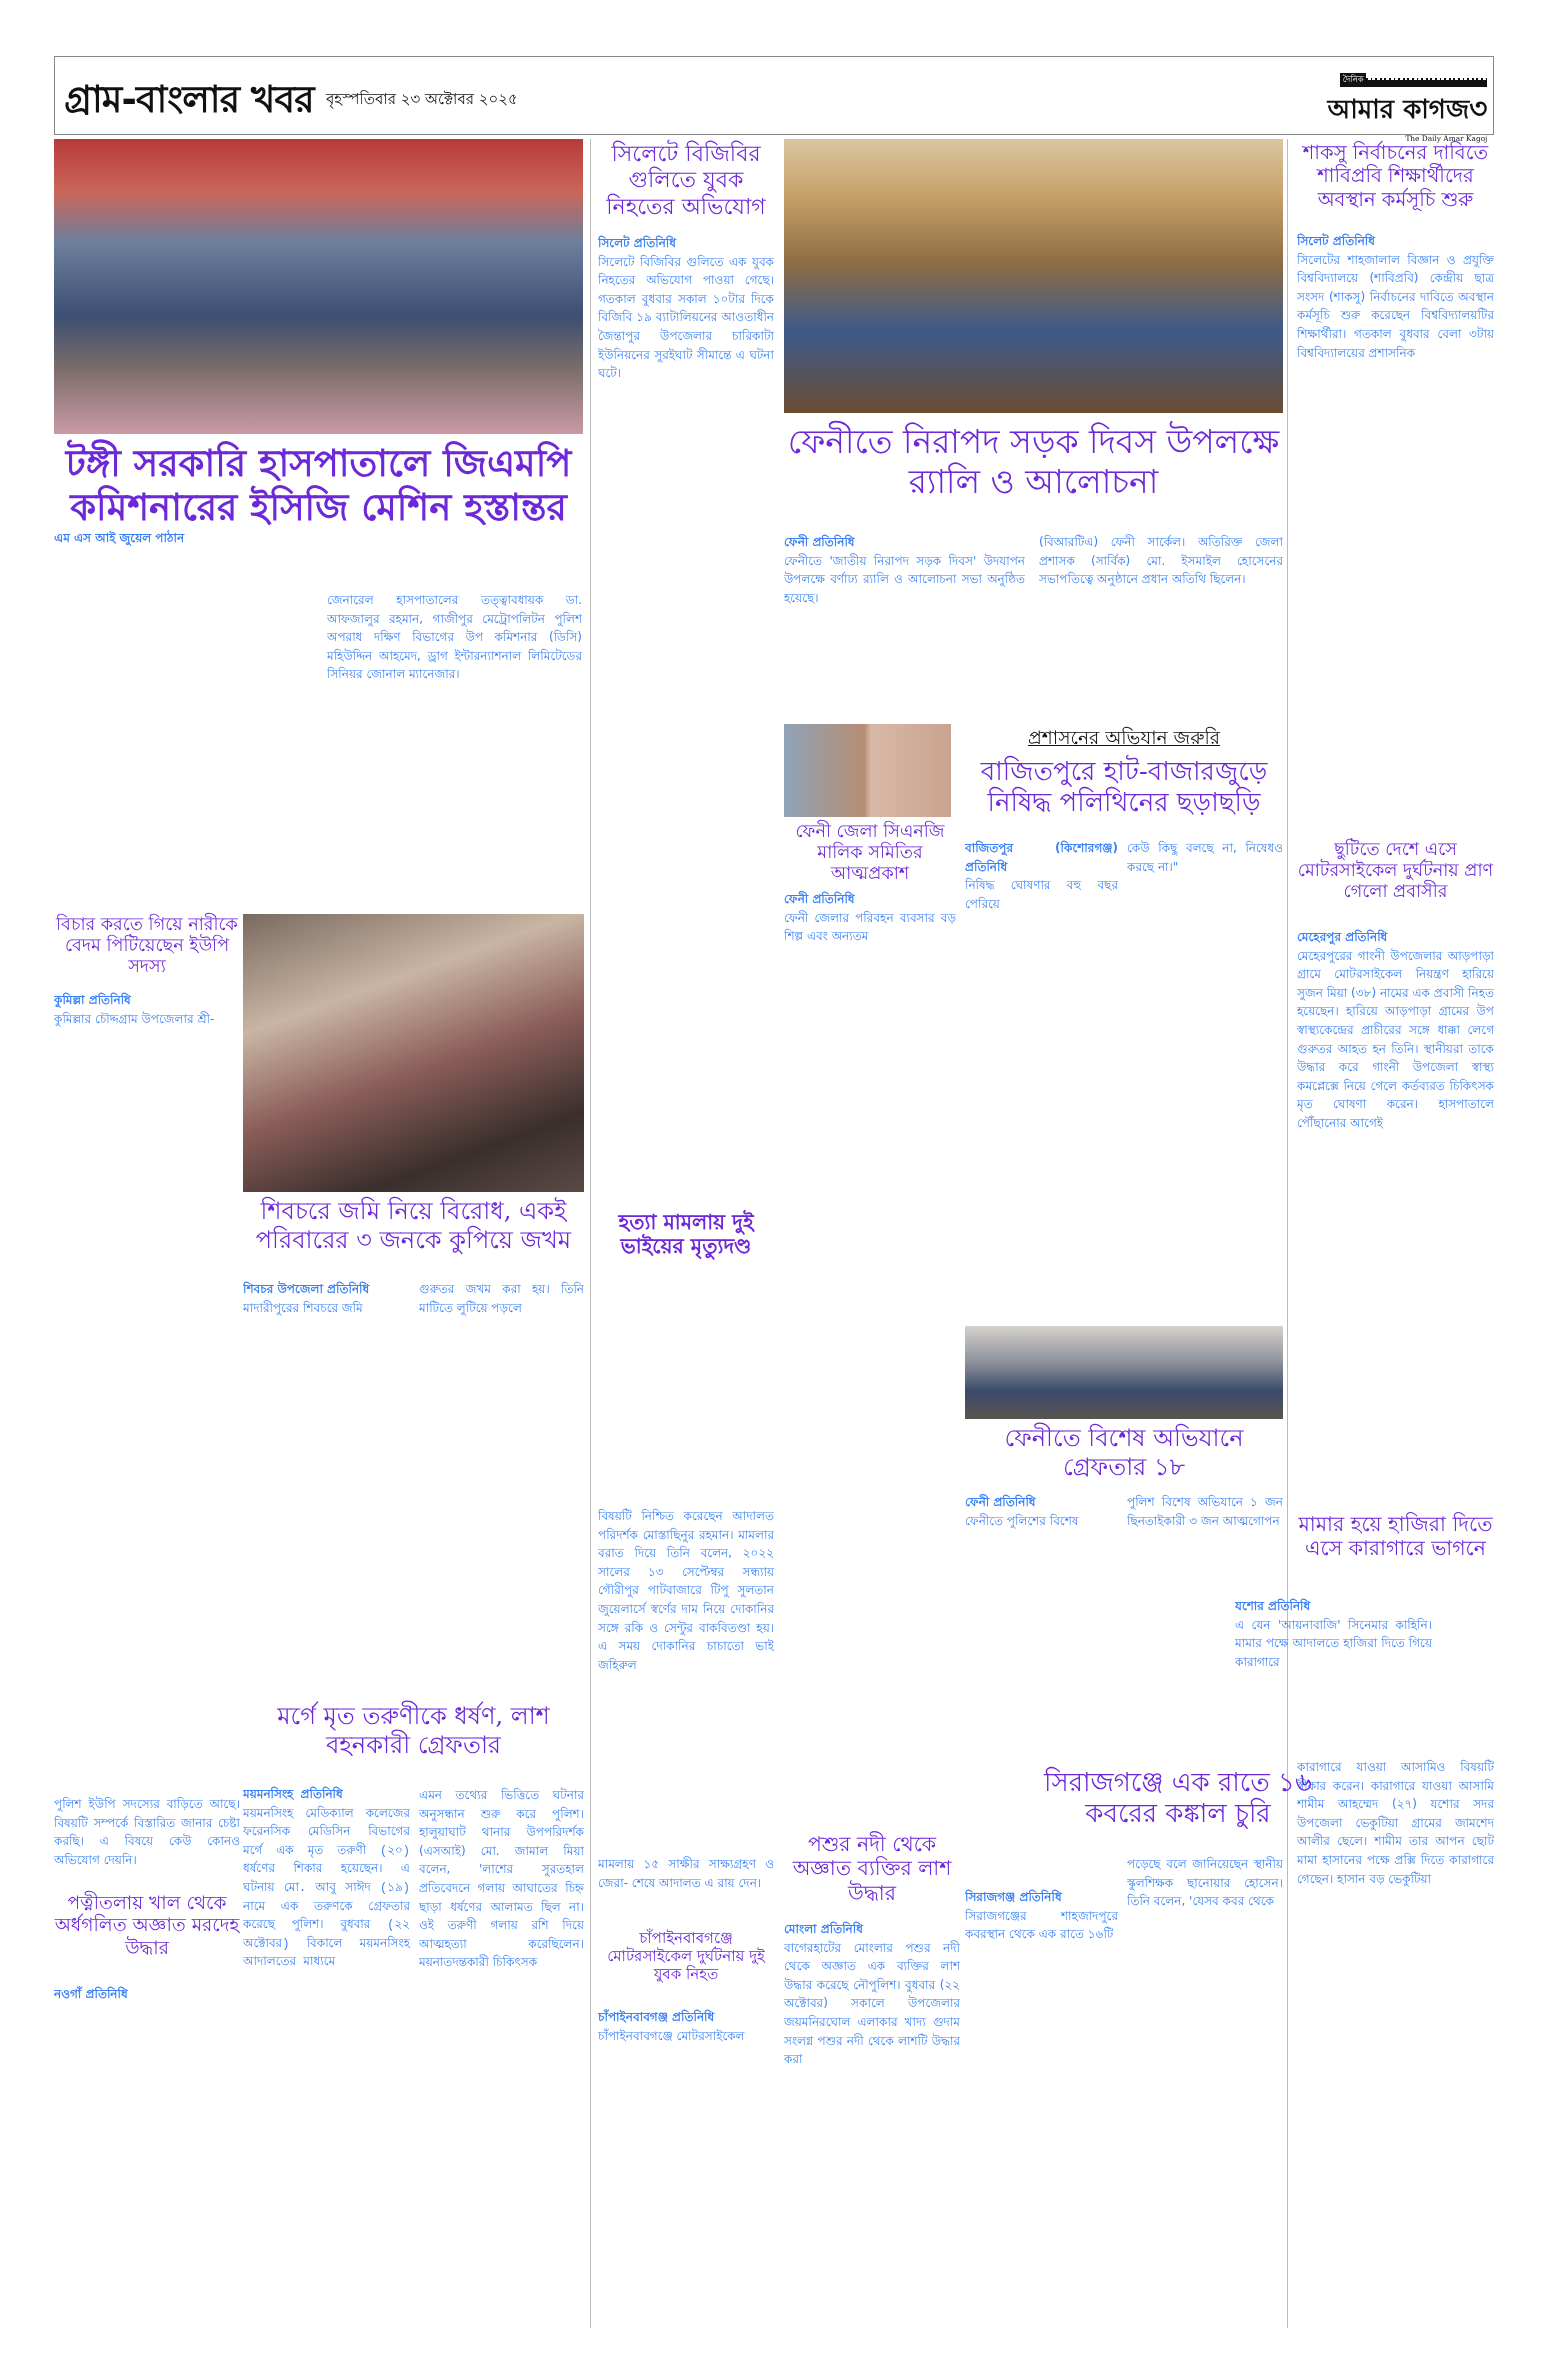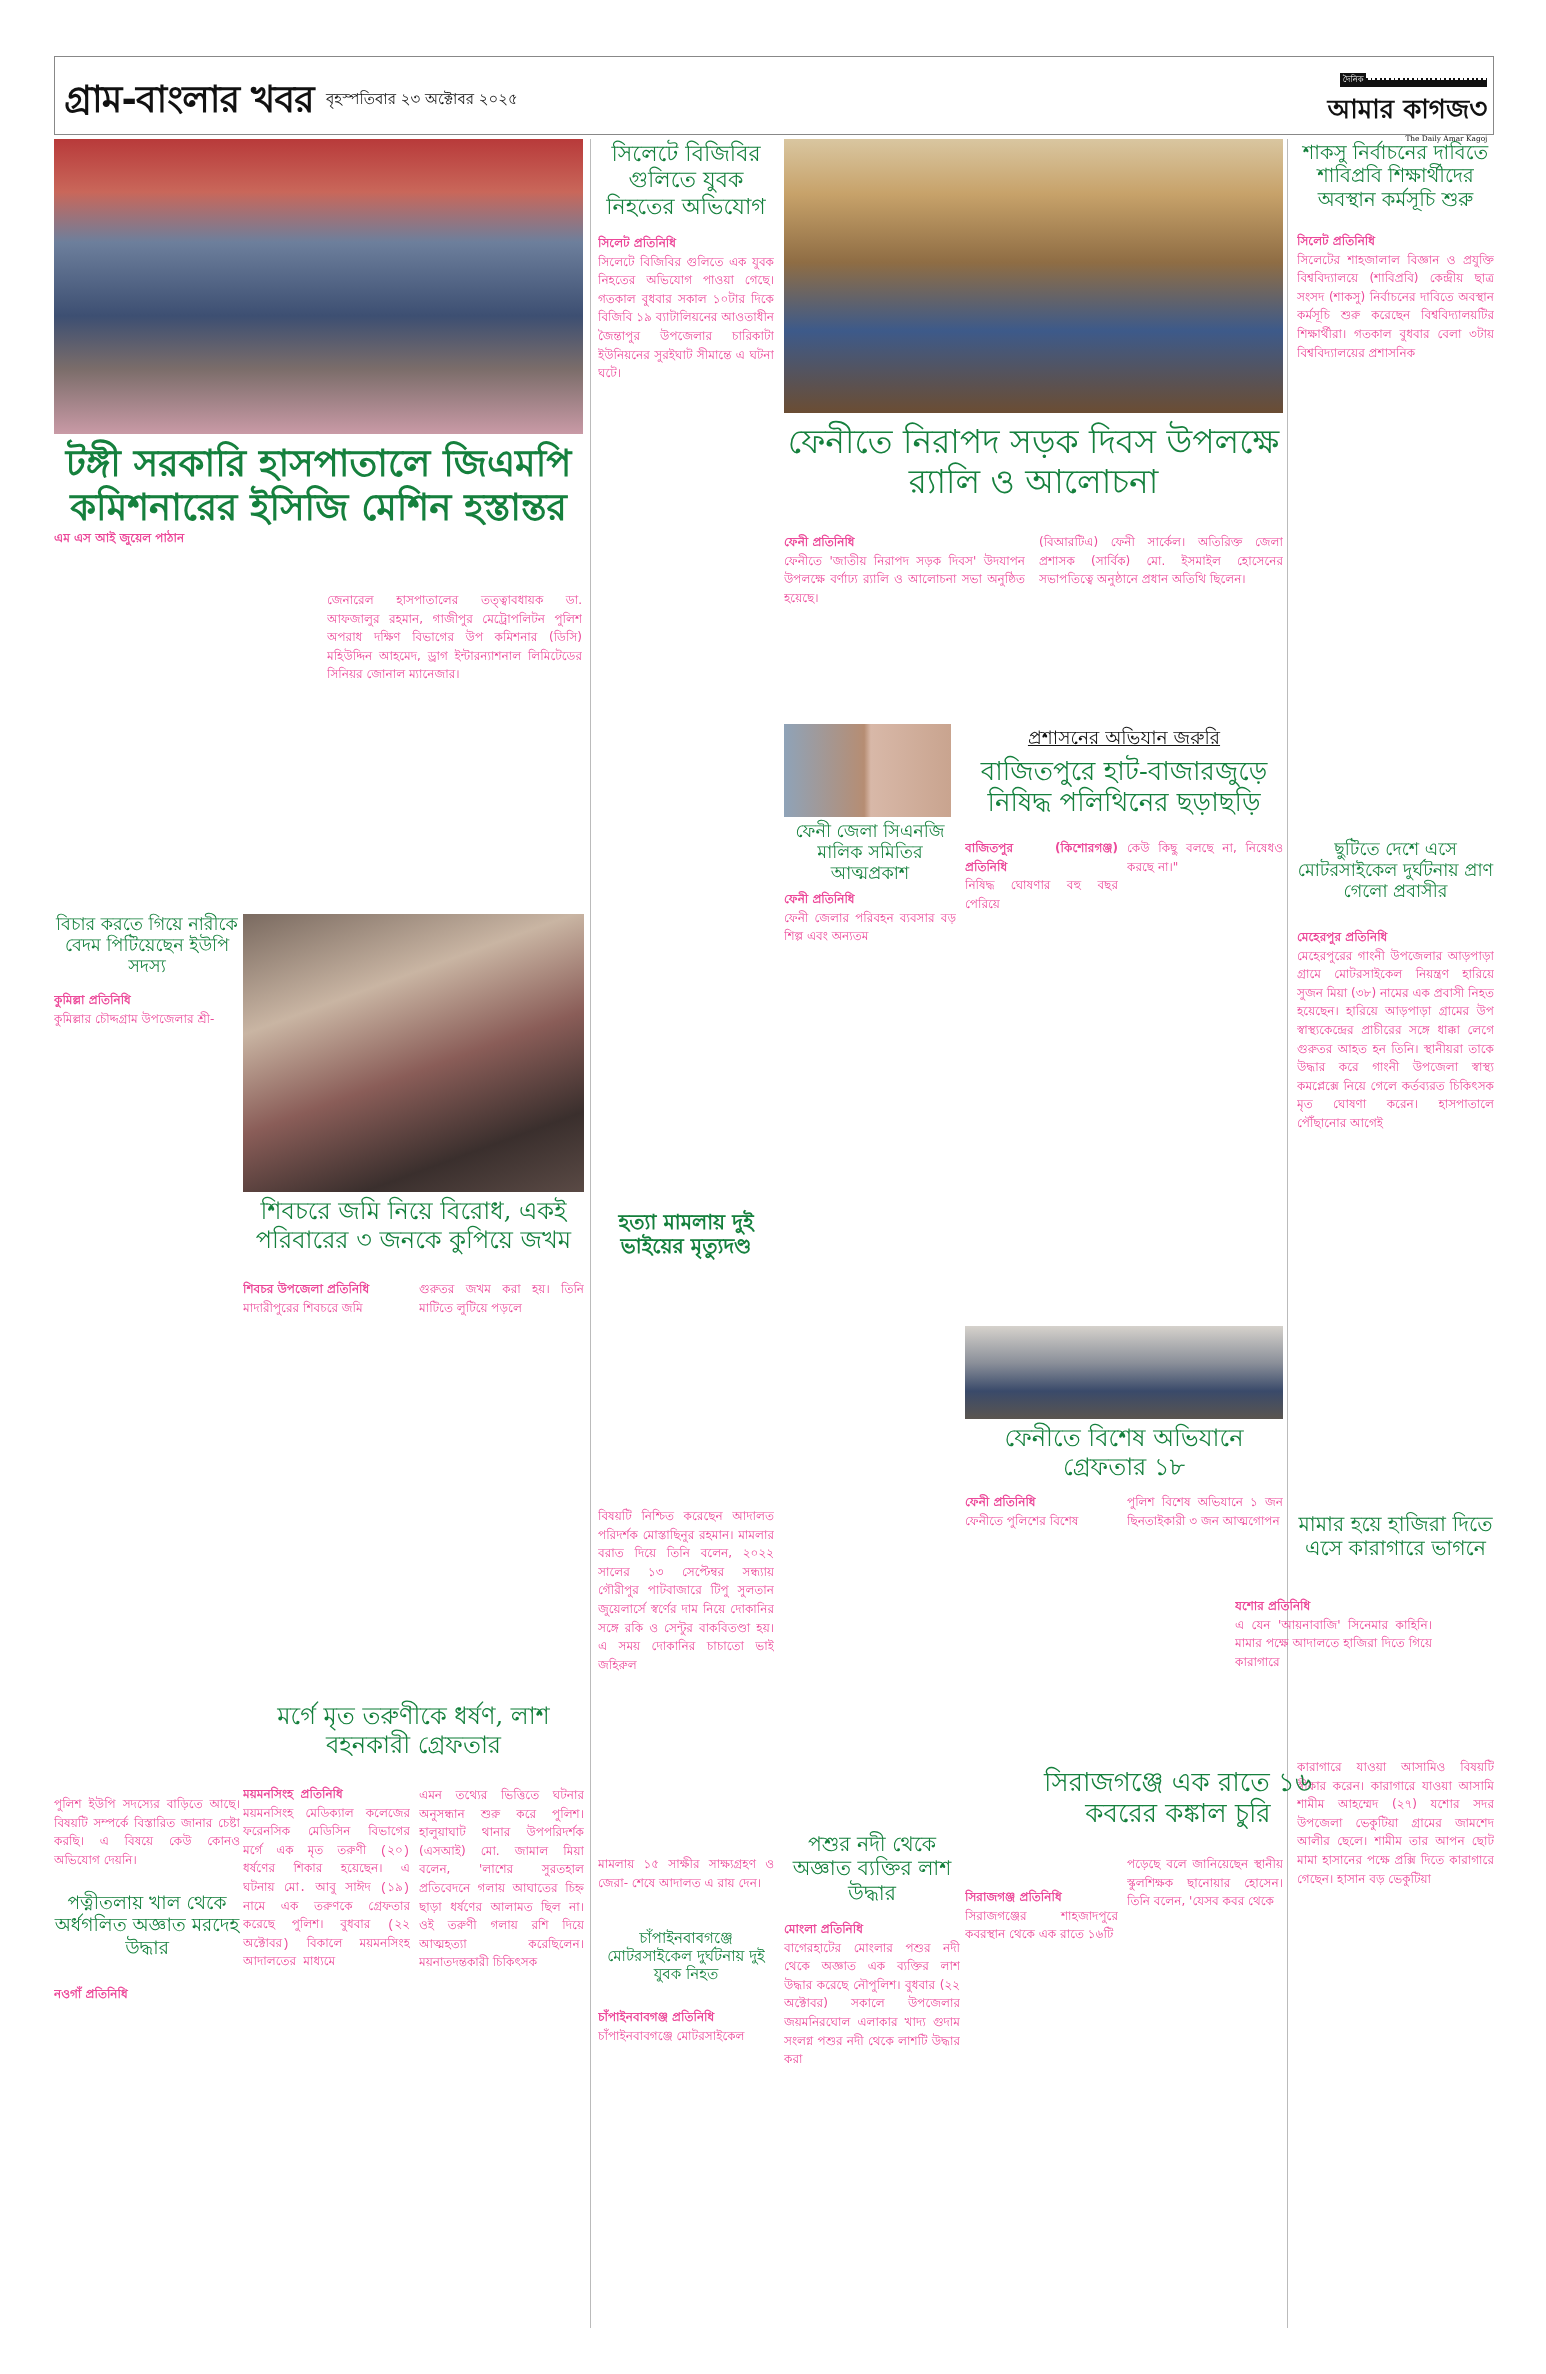--- a/index.html
+++ b/index.html
@@ -12,22 +12,22 @@
   .logo { position: absolute; right: 5.6px; top: 11px; width: 186px; height: 58px; text-align: right; }
   .logo .small { font-size: 8.3px; background: #111; color: #fff; padding: 0 2.8px; display: inline-block; }
   .logo .skyline { display: inline-block; width: 121px; height: 9.3px; border-bottom: 7.4px solid #111; vertical-align: bottom; background: repeating-linear-gradient(90deg,#111 0 1.9px,transparent 1.9px 4.6px); }
   .logo .name { font-size: 26px; font-weight: bold; line-height: 28px; }
   .logo .page { font-size: 28px; font-weight: bold; }
   .logo .en { font-size: 7.4px; font-family: "DejaVu Serif", serif; }
 
   .photo { position: absolute; overflow: hidden; }
   .photo .inner { width: 100%; height: 100%; }
 
-  .hl { position: absolute; text-align: center; font-family: "DejaVu Serif", serif; line-height: 1.2; color: #15803d; }
-  .article { position: absolute; font-size: 12px; line-height: 18.6px; text-align: justify; color: #ec4899; overflow: hidden; }
+  .hl { position: absolute; text-align: center; font-family: "DejaVu Serif", serif; line-height: 1.2; color: #6d28d9; }
+  .article { position: absolute; font-size: 12px; line-height: 18.6px; text-align: justify; color: #3b82f6; overflow: hidden; }
   .byline { font-weight: bold; display: block; }
   .kicker { position: absolute; text-align: center; font-size: 26px; font-family: "DejaVu Serif", serif; text-decoration: underline; }
   .vrule { position: absolute; width: 0.9px; background: #bbb; }
 </style>
 </head>
 <body>
 
 <div class="masthead">
   <div class="section-title">গ্রাম-বাংলার খবর</div>
   <div class="date">বৃহস্পতিবার ২৩ অক্টোবর ২০২৫</div>

